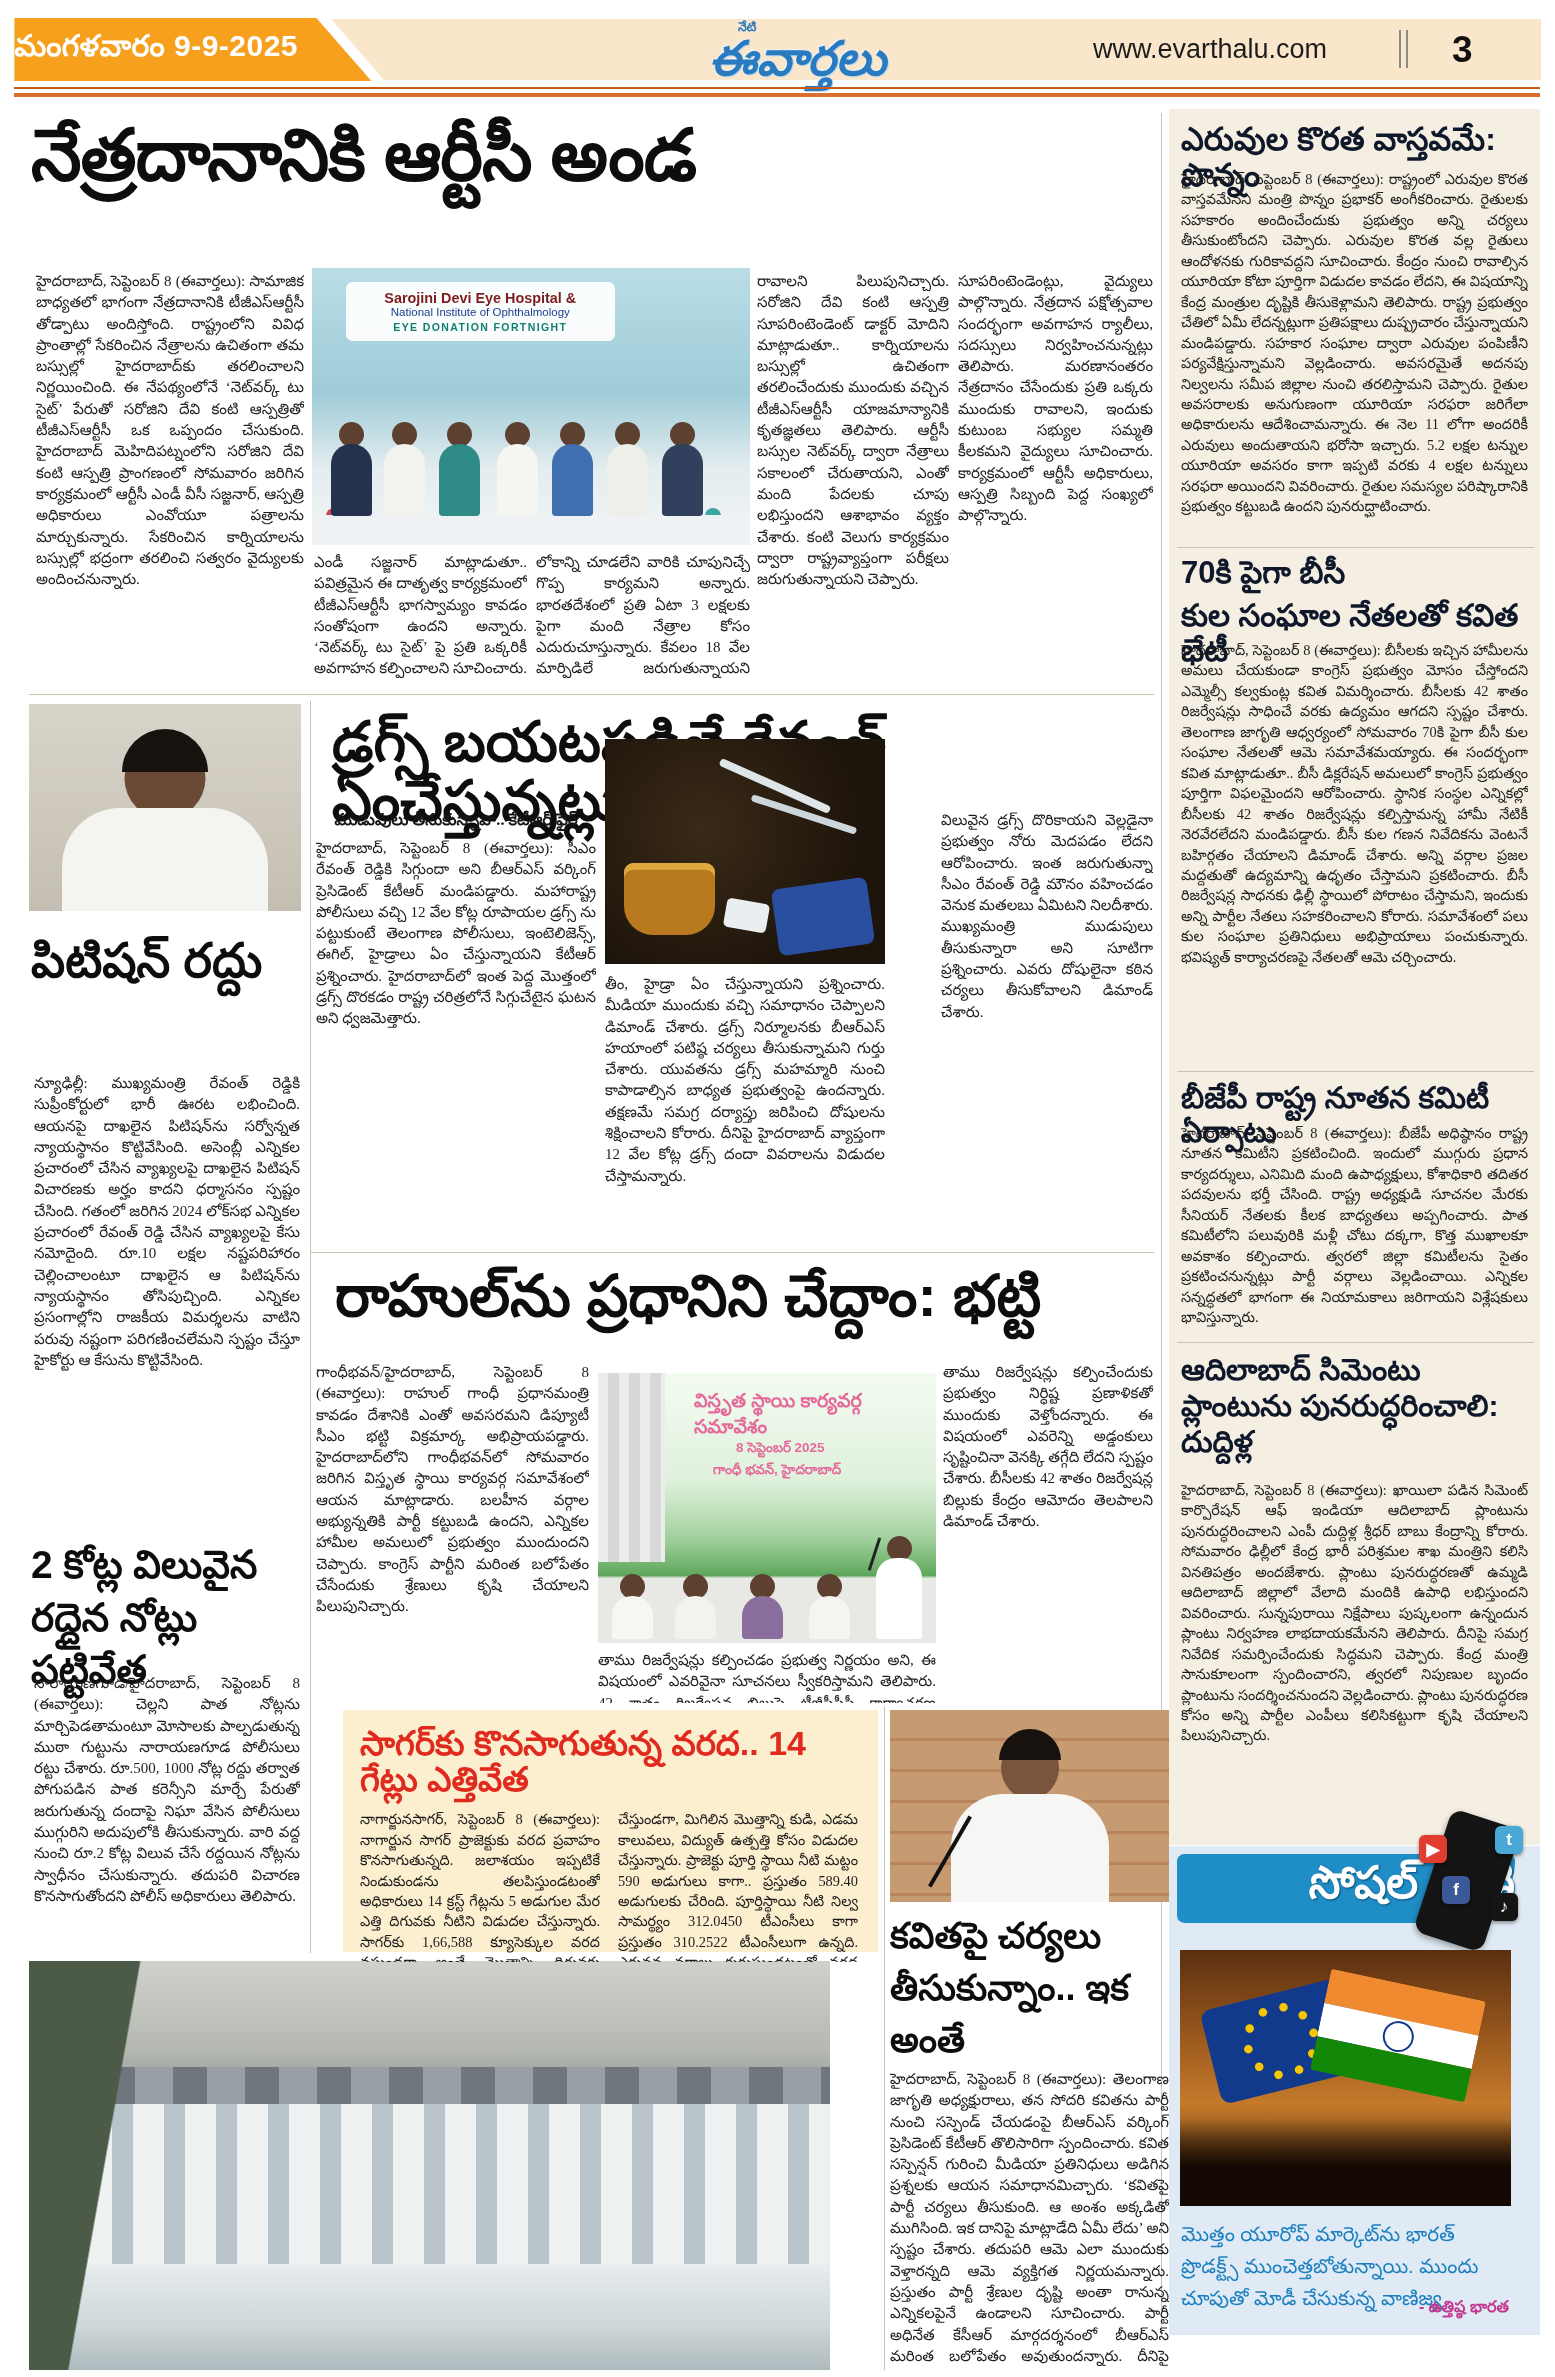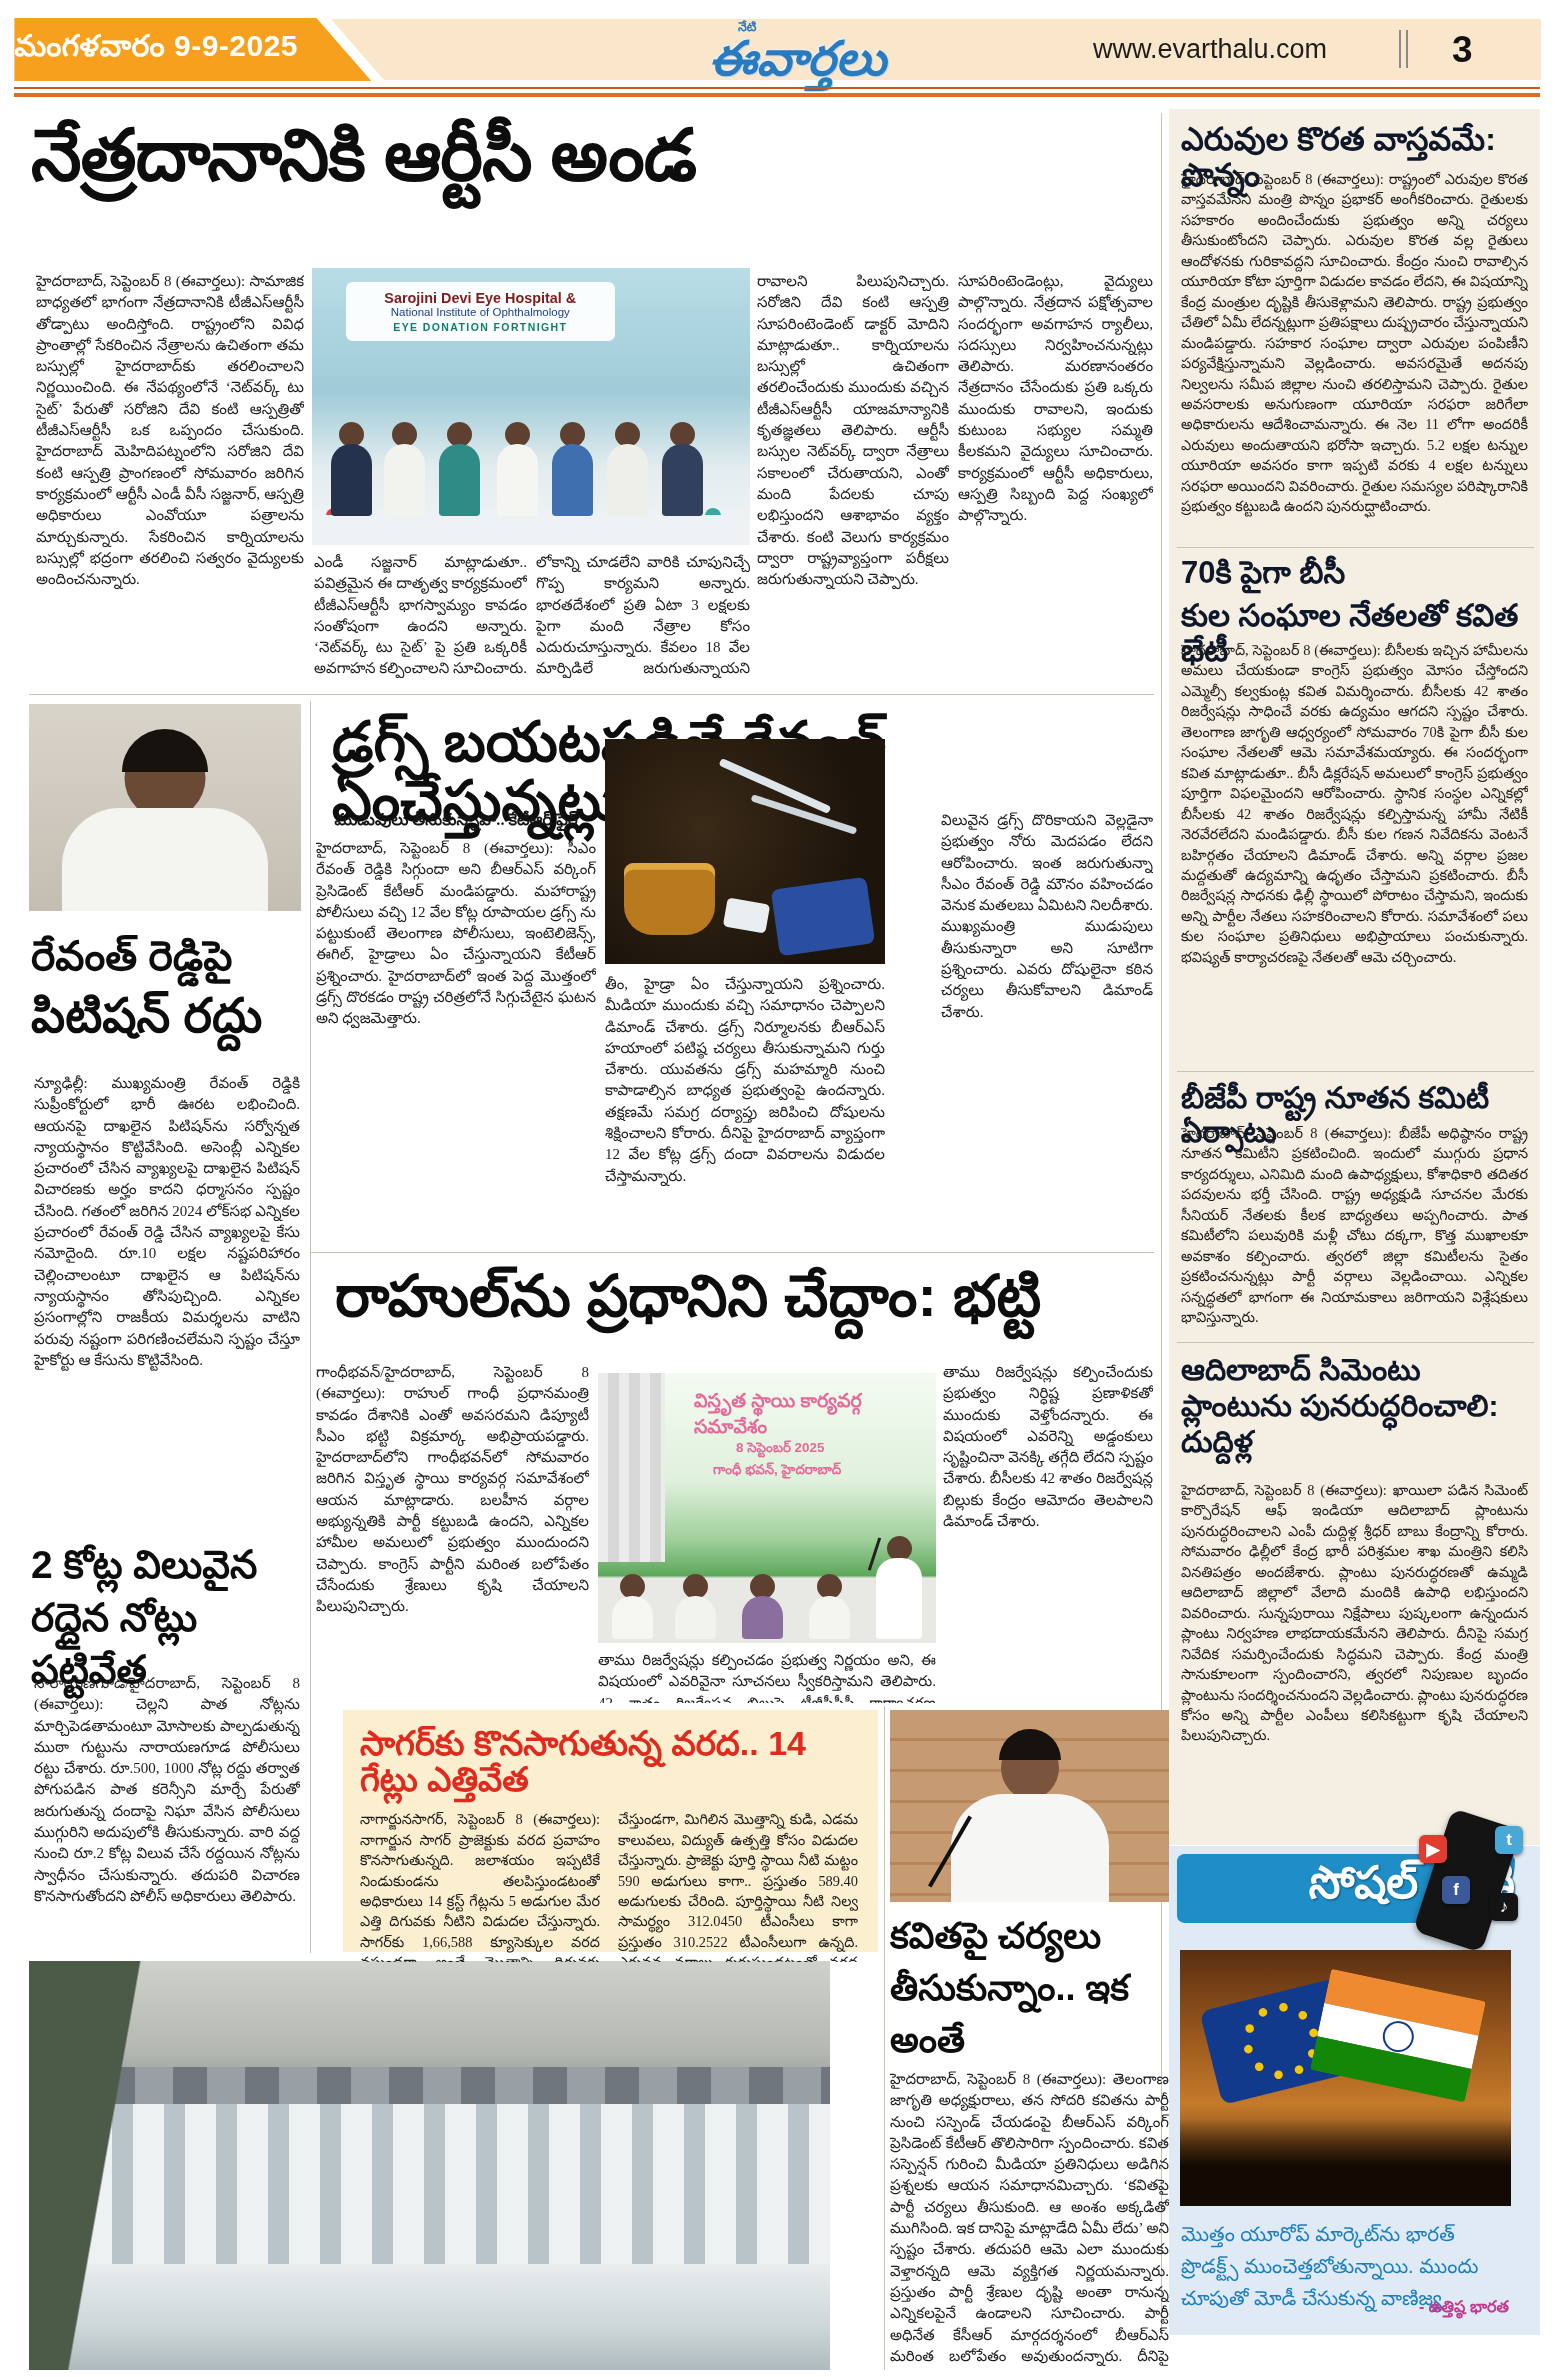--- a/index.html
+++ b/index.html
@@ -121,21 +121,20 @@
 
   <div class="abs rule-h" style="left:29px;top:694px;width:1125px;"></div>
   <div class="abs rule-v" style="left:310px;top:701px;height:1252px;"></div>
 
   <div class="ph" style="left:29px;top:704px;width:272px;height:207px;background:linear-gradient(180deg,#d9d4ca,#c4beb2);">
     <div style="position:absolute;left:50%;top:34px;transform:translateX(-50%);width:81px;height:81px;border-radius:50%;background:#6b4a35;"></div>
     <div style="position:absolute;left:50%;top:25px;transform:translateX(-50%);width:86px;height:43px;border-radius:43px 43px 0 0;background:#17120e;"></div>
     <div style="position:absolute;left:50%;top:104px;transform:translateX(-50%);width:206px;height:125px;border-radius:58px 58px 0 0;background:#f4f4f0;"></div>
   </div>
   <div class="abs h-black" style="left:31px;top:929px;width:268px;font-size:41px;line-height:1.35;">
-    <div>రేవంత్ రెడ్డిపై</div>
     <div style="font-size:48px;">పిటిషన్ రద్దు</div>
   </div>
   <div class="abs body-txt" style="left:34px;top:1073px;width:266px;height:446px;">న్యూఢిల్లీ: ముఖ్యమంత్రి రేవంత్ రెడ్డికి సుప్రీంకోర్టులో భారీ ఊరట లభించింది. ఆయనపై దాఖలైన పిటిషన్‌ను సర్వోన్నత న్యాయస్థానం కొట్టివేసింది. అసెంబ్లీ ఎన్నికల ప్రచారంలో చేసిన వ్యాఖ్యలపై దాఖలైన పిటిషన్ విచారణకు అర్హం కాదని ధర్మాసనం స్పష్టం చేసింది. గతంలో జరిగిన 2024 లోక్‌సభ ఎన్నికల ప్రచారంలో రేవంత్ రెడ్డి చేసిన వ్యాఖ్యలపై కేసు నమోదైంది. రూ.10 లక్షల నష్టపరిహారం చెల్లించాలంటూ దాఖలైన ఆ పిటిషన్‌ను న్యాయస్థానం తోసిపుచ్చింది. ఎన్నికల ప్రసంగాల్లోని రాజకీయ విమర్శలను వాటిని పరువు నష్టంగా పరిగణించలేమని స్పష్టం చేస్తూ హైకోర్టు ఆ కేసును కొట్టివేసింది.</div>
 
   <div class="abs h-black" style="left:31px;top:1539px;width:268px;font-size:39px;line-height:1.35;">
     <div>2 కోట్ల విలువైన</div>
     <div>రద్దైన నోట్లు పట్టివేత</div>
   </div>
   <div class="abs body-txt" style="left:34px;top:1673px;width:266px;height:278px;">నారాయణగూడ/హైదరాబాద్, సెప్టెంబర్ 8 (ఈవార్తలు): చెల్లని పాత నోట్లను మార్చిపెడతామంటూ మోసాలకు పాల్పడుతున్న ముఠా గుట్టును నారాయణగూడ పోలీసులు రట్టు చేశారు. రూ.500, 1000 నోట్ల రద్దు తర్వాత పోగుపడిన పాత కరెన్సీని మార్చే పేరుతో జరుగుతున్న దందాపై నిఘా వేసిన పోలీసులు ముగ్గురిని అదుపులోకి తీసుకున్నారు. వారి వద్ద నుంచి రూ.2 కోట్ల విలువ చేసే రద్దయిన నోట్లను స్వాధీనం చేసుకున్నారు. తదుపరి విచారణ కొనసాగుతోందని పోలీస్ అధికారులు తెలిపారు.</div>
 

